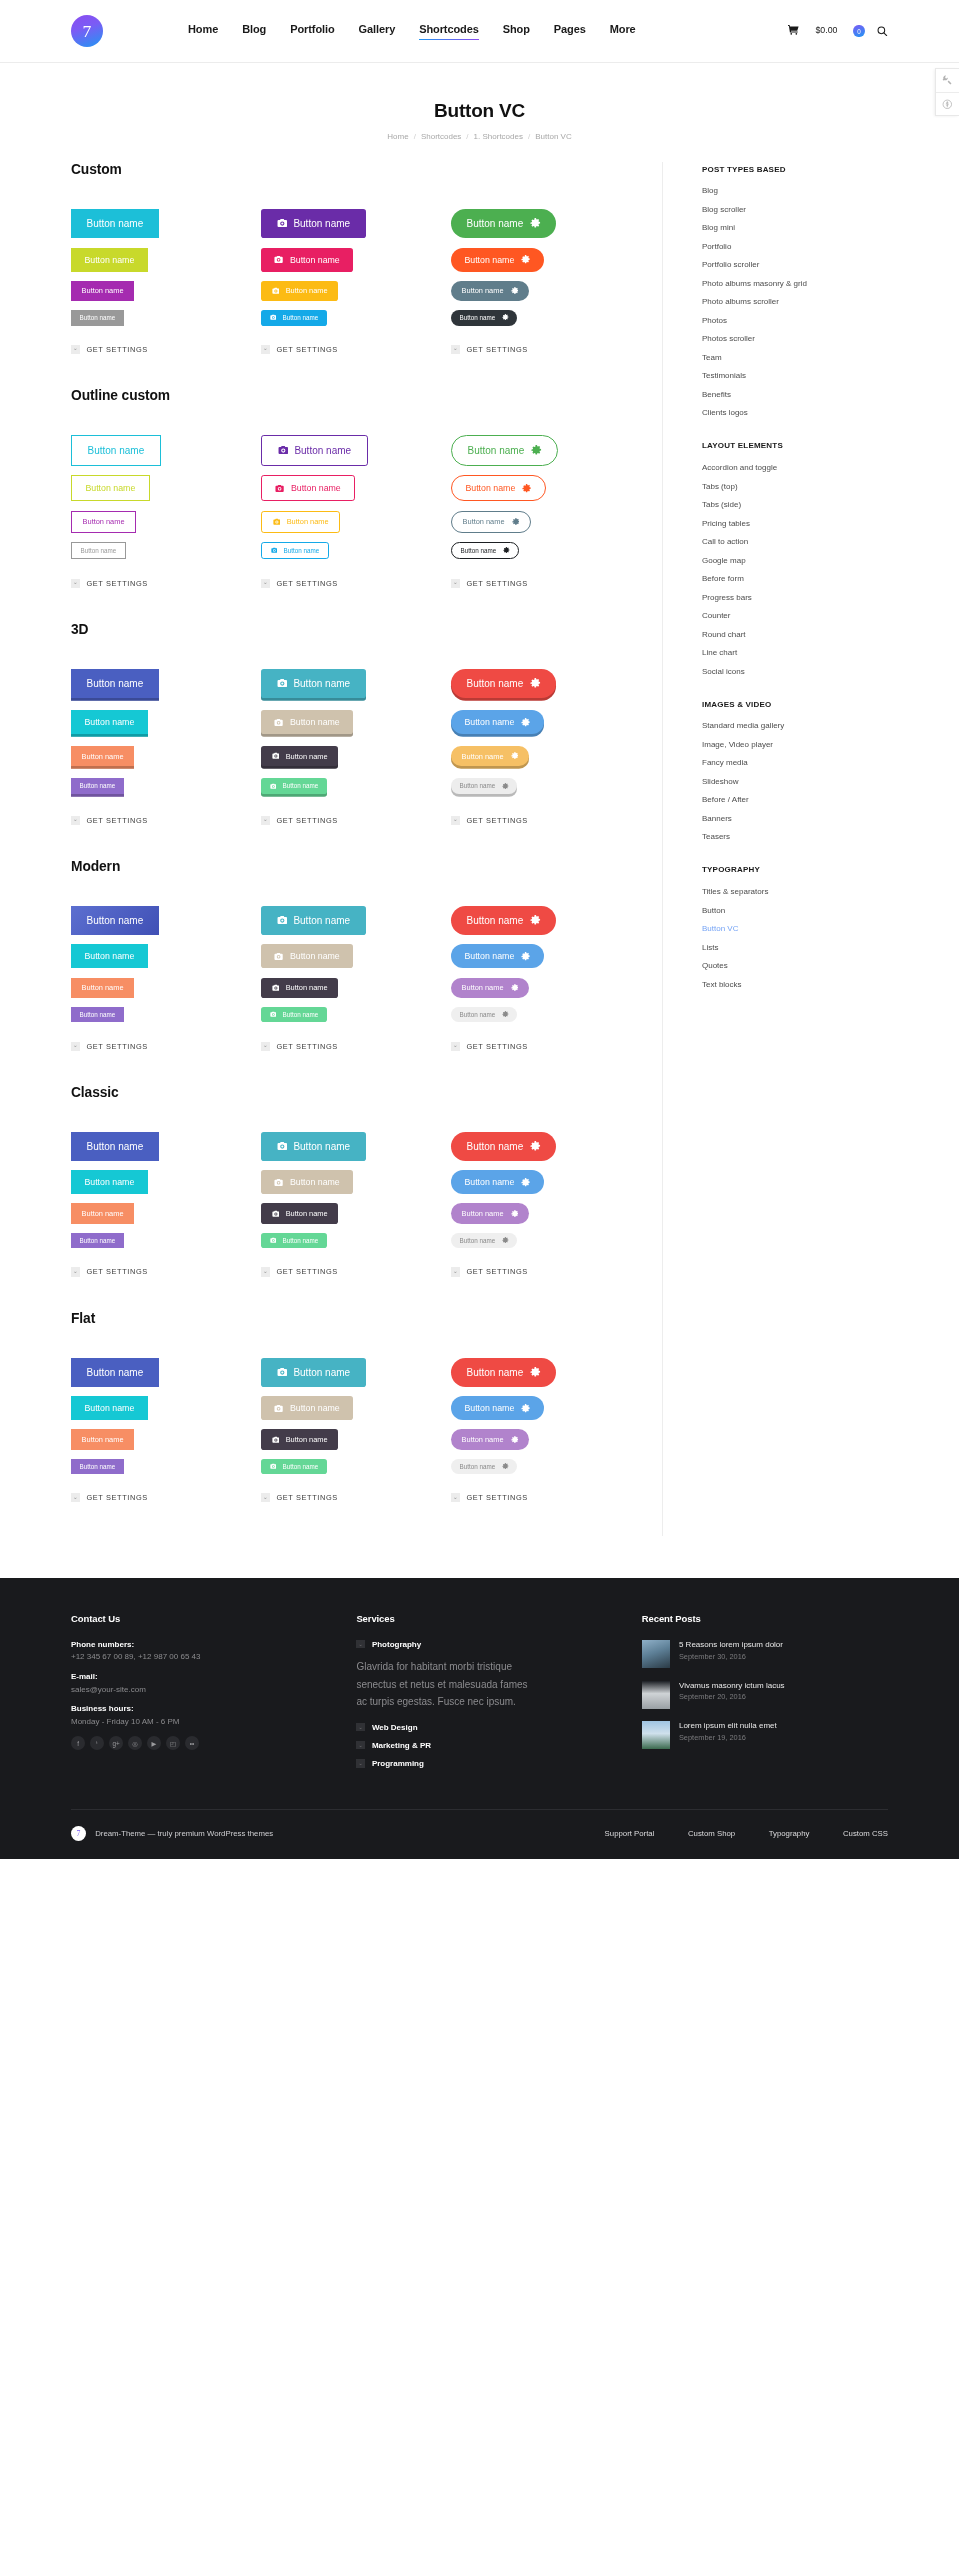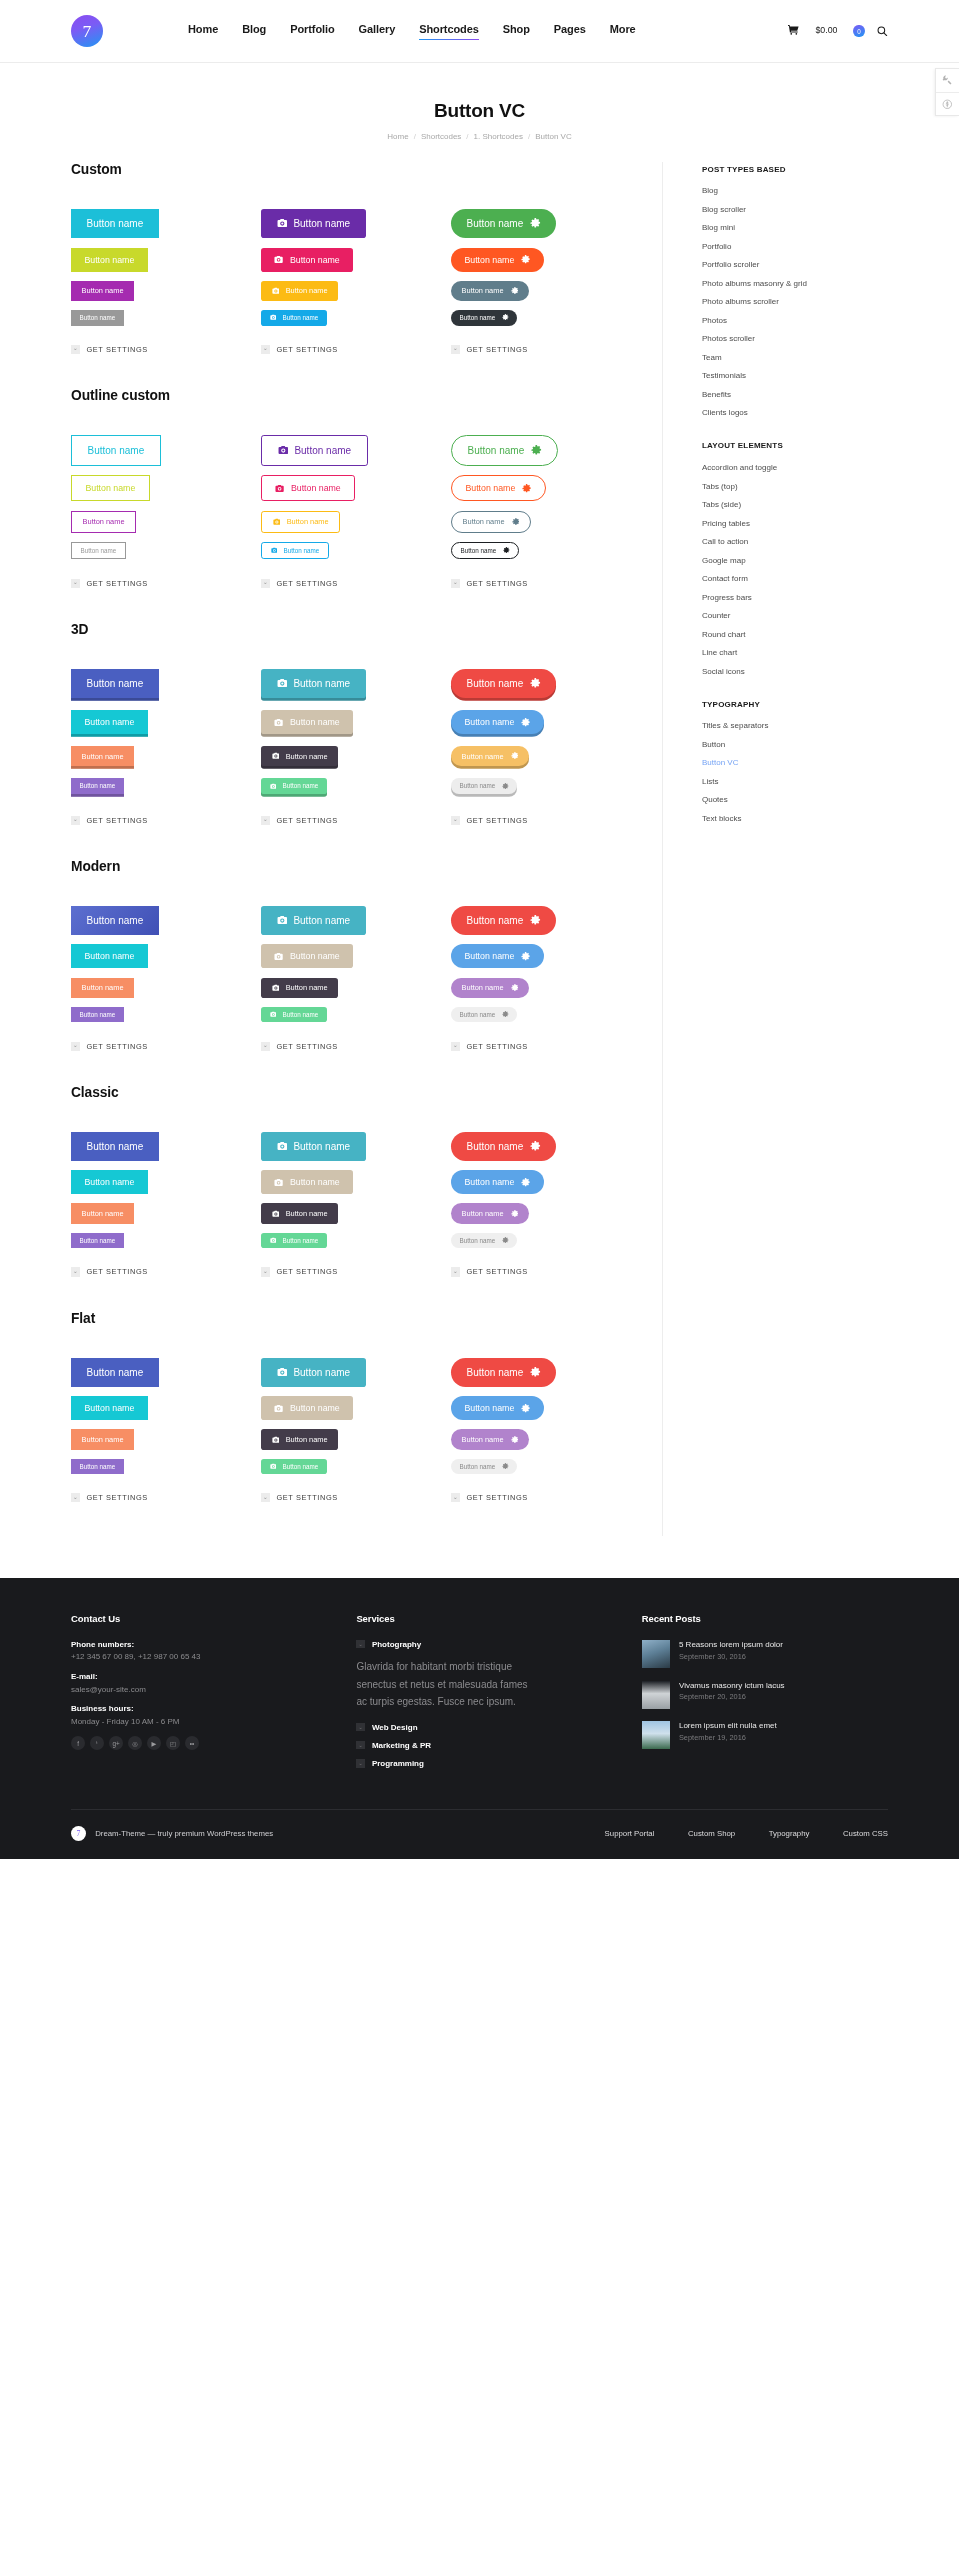--- a/index.html
+++ b/index.html
@@ -1038,26 +1038,36 @@
           <a class="side-link">Clients logos</a>
         </div>
         <div class="side-group">
           <div class="side-heading">LAYOUT ELEMENTS</div>
           <a class="side-link">Accordion and toggle</a>
           <a class="side-link">Tabs (top)</a>
           <a class="side-link">Tabs (side)</a>
           <a class="side-link">Pricing tables</a>
           <a class="side-link">Call to action</a>
           <a class="side-link">Google map</a>
-          <a class="side-link">Contact form</a>
+          <a class="side-link">Before form</a>
           <a class="side-link">Progress bars</a>
           <a class="side-link">Counter</a>
           <a class="side-link">Round chart</a>
           <a class="side-link">Line chart</a>
           <a class="side-link">Social icons</a>
+        </div>
+        <div class="side-group">
+          <div class="side-heading">IMAGES &amp; VIDEO</div>
+          <a class="side-link">Standard media gallery</a>
+          <a class="side-link">Image, Video player</a>
+          <a class="side-link">Fancy media</a>
+          <a class="side-link">Slideshow</a>
+          <a class="side-link">Before / After</a>
+          <a class="side-link">Banners</a>
+          <a class="side-link">Teasers</a>
         </div>
         <div class="side-group">
           <div class="side-heading">TYPOGRAPHY</div>
           <a class="side-link">Titles &amp; separators</a>
           <a class="side-link">Button</a>
           <a class="side-link active">Button VC</a>
           <a class="side-link">Lists</a>
           <a class="side-link">Quotes</a>
           <a class="side-link">Text blocks</a>
         </div>

